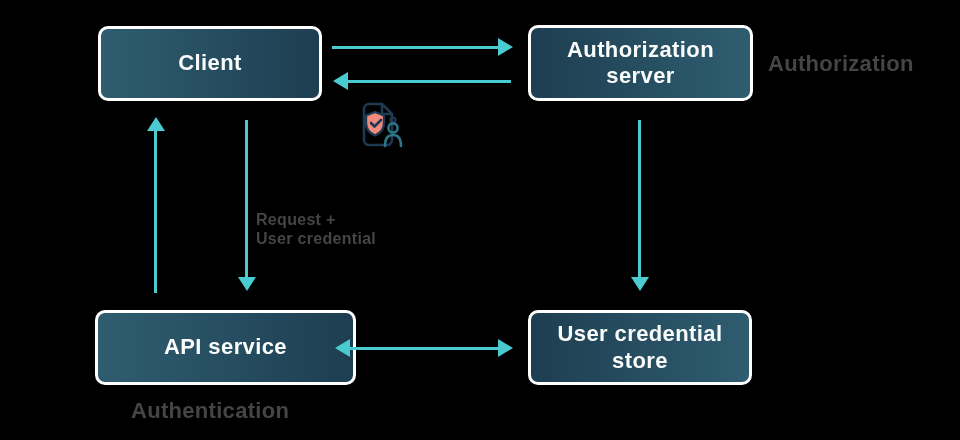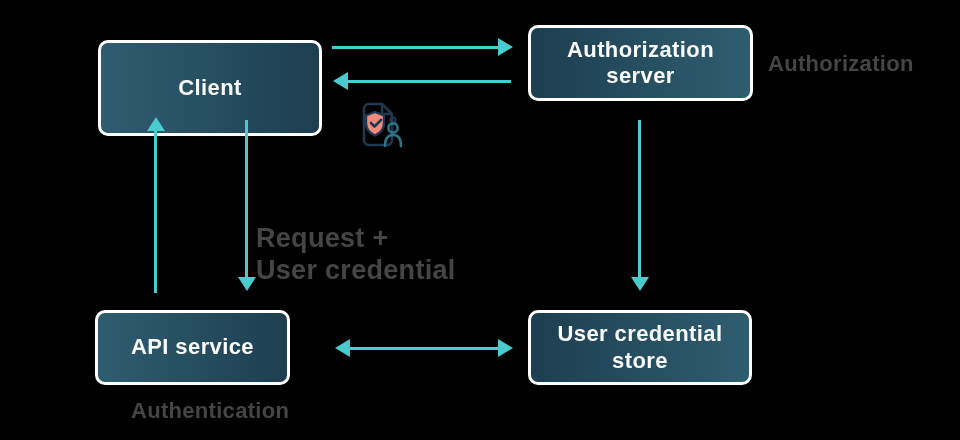--- a/index.html
+++ b/index.html
@@ -27,30 +27,30 @@
   
   .note{position:absolute;color:#454545;font-weight:600;white-space:pre-line;
         line-height:1.2;letter-spacing:.3px;}
   .icon-box{position:absolute;}
 </style>
 </head>
 <body>
 
 <div class="canvas">
 
-  <div class="node shadow-left" style="left:98px;top:40px;width:224px;height:96px;">
+  <div class="node shadow-left" style="left:98px;top:26px;width:224px;height:75px;">
     <span class="lbl">Client</span>
   </div>
 
   <div class="node shadow-right grad-rev" style="left:528px;top:25px;width:225px;height:76px;">
     <span class="lbl">Authorization
 server</span>
   </div>
 
-  <div class="node shadow-left" style="left:95px;top:310px;width:195px;height:75px;">
+  <div class="node shadow-left" style="left:95px;top:310px;width:261px;height:75px;">
     <span class="lbl">API service</span>
   </div>
 
   <div class="node shadow-right grad-rev" style="left:528px;top:310px;width:224px;height:75px;">
     <span class="lbl">User credential
 store</span>
   </div>
 
   <div>
     <div class="hline" style="left:332px;top:46px;width:167px;"></div>
@@ -89,20 +89,20 @@
       <path d="M30 5 v10 h10" fill="none" stroke="#1d3a52" stroke-width="2.6" stroke-linejoin="round"></path>
       <path d="M23 13 l-9 3.5 v7.5 c0 7 4.5 10.5 9 12.5 c4.5 -2 9 -5.5 9 -12.5 v-7.5 z" fill="#f28a7d" stroke="#1d3a52" stroke-width="2.4" stroke-linejoin="round"></path>
       <path d="M19 24 l3.5 3.5 L29 21" fill="none" stroke="#1d3a52" stroke-width="2.6" stroke-linecap="round" stroke-linejoin="round"></path>
       <circle cx="41" cy="21" r="2.6" fill="none" stroke="#1d3a52" stroke-width="2"></circle>
       <circle cx="41" cy="29" r="4.6" fill="none" stroke="#2c7487" stroke-width="2.6"></circle>
       <path d="M33 47 c0 -8 3.5 -11 8 -11 c4.5 0 8 3 8 11" fill="none" stroke="#2c7487" stroke-width="2.6" stroke-linecap="round"></path>
     </svg>
   </div>
 
 
-  <div class="note" style="left:256px;top:222px;font-size:27px;">Request +
+  <div class="note" style="left:256px;top:210px;font-size:16px;">Request +
 User credential</div>
 
   <div class="note" style="left:768px;top:51px;font-size:22px;">Authorization</div>
 
   <div class="note" style="left:131px;top:398px;font-size:22px;">Authentication</div>
 
 </div>
 
 </body></html>

